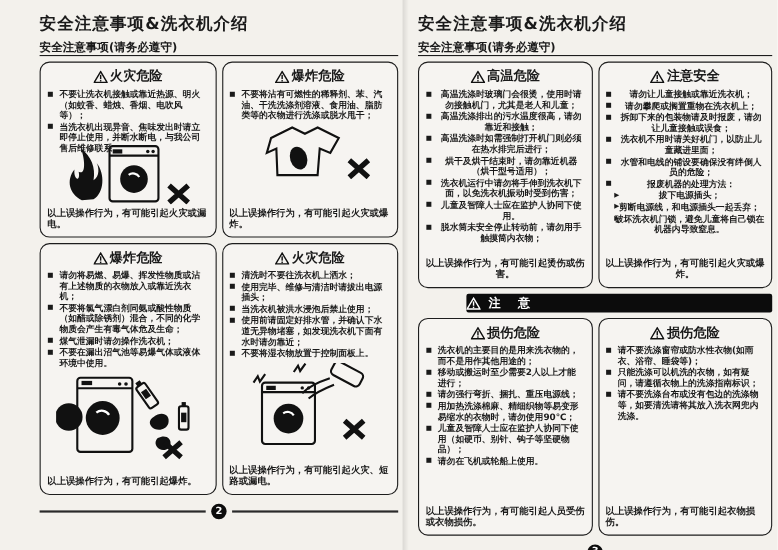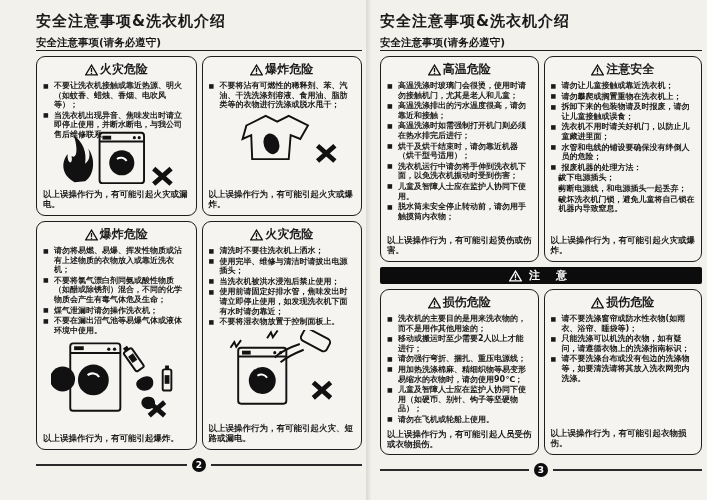--- a/index.html
+++ b/index.html
@@ -9,35 +9,35 @@
          background:linear-gradient(90deg,rgba(0,0,0,0.10),rgba(0,0,0,0) 70%);}
   .page{position:absolute;top:12px;}
   .page-left{left:36px;width:326px;}
   .page-right{left:380px;width:322px;}
   .page-title{font-size:15px;font-weight:bold;letter-spacing:1px;}
   .page-subtitle{font-size:10.5px;font-weight:bold;margin-top:5px;padding-bottom:0;
                  border-bottom:1.6px solid #1d1d1d;}
   .box-row{display:flex;gap:5px;margin-top:5px;}
   .warnbox{flex:1;border:1.6px solid #1d1d1d;border-radius:9px;padding:4px 6px 5px 6px;
            display:flex;flex-direction:column;box-sizing:border-box;overflow:hidden;background:rgba(255,255,255,0.25);}
-  .h160{height:160px;} .h229{height:229px;} .h206{height:206px;} .h166{height:166px;}
+  .h160{height:160px;} .h229{height:229px;} .h206{height:206px;text-align:center;} .h166{height:198px;}
   .box-title{display:flex;align-items:center;justify-content:center;gap:2px;
              font-size:12px;font-weight:bold;margin-bottom:3px;flex-shrink:0;}
   .tri{width:13px;height:12px;flex-shrink:0;}
   .bullets{margin:0;padding:0;list-style:none;font-size:8px;font-weight:bold;line-height:1.2;}
   .bullets li{position:relative;padding-left:11px;margin-bottom:1px;}
   .bullets li::before{content:"■";position:absolute;left:0;top:0.5px;font-size:6px;}
   .subbullets{margin:0;padding:0 0 0 8px;list-style:none;font-size:8px;font-weight:bold;line-height:1.2;}
   .subbullets li{position:relative;margin-bottom:1px;}
   .subbullets li::before{content:"▶";position:absolute;left:0;top:0.5px;font-size:6px;}
   .illo{display:flex;justify-content:center;align-items:flex-end;flex-shrink:1;min-height:0;margin-top:2px;}
   .caption{margin-top:auto;padding-top:3px;font-size:8.5px;font-weight:bold;line-height:1.25;flex-shrink:0;}
   .notice-bar{margin-top:5px;height:17px;background:#0c0c0c;color:#fff;border-radius:2px;
-              display:flex;align-items:center;justify-content:center;gap:7px;
-              font-size:11px;font-weight:bold;letter-spacing:6px;}
+              display:flex;align-items:center;justify-content:flex-start;gap:7px;
+              font-size:11px;font-weight:bold;letter-spacing:6px;margin-left:44px;}
   .notice-bar .tri path{stroke:#fff;} .notice-bar .tri rect{fill:#fff;}
   .pagenum-row{display:flex;align-items:center;margin-top:8px;}
   .rule{flex:1;height:1.6px;background:#2a2a2a;}
   .pagenum{width:14px;height:14px;border-radius:50%;background:#0c0c0c;color:#fff;
            font-size:9px;font-weight:bold;display:flex;align-items:center;justify-content:center;
            margin:0 5px;flex-shrink:0;}
   svg .ln{stroke:#111;stroke-width:2;fill:none;}
   svg .xmark{stroke:#111;stroke-width:5;fill:none;}
 </style>
 </head>
@@ -154,21 +154,21 @@
             <path d="M10 1.5 L19 16.5 H1 Z" fill="none" stroke="#111" stroke-width="2"></path>
             <rect x="9" y="6" width="2" height="6" fill="#111"></rect>
               <rect x="9" y="13.3" width="2" height="2" fill="#111"></rect>
           </svg>
           <span>火灾危险</span>
         </div>
         <ul class="bullets">
           <li>清洗时不要往洗衣机上洒水；</li>
           <li>使用完毕、维修与清洁时请拔出电源插头；</li>
           <li>当洗衣机被洪水浸泡后禁止使用；</li>
-          <li>使用前请固定好排水管，焦味发出时请立即停止使用，如发现洗衣机下面有水时请勿靠近；</li>
+          <li>使用前请固定好排水管，并确认下水道无异物堵塞，如发现洗衣机下面有水时请勿靠近；</li>
           <li>不要将湿衣物放置于控制面板上。</li>
         </ul>
         <div class="illo">
           <svg width="130" height="78" viewBox="0 0 135 80">
             <path class="ln" d="M14,18 l4,-6 l2,5 l5,-7" stroke-width="1.6"></path>
             <path class="ln" d="M52,8 l4,-6 l2,5 l5,-7" stroke-width="1.6"></path>
             <rect class="ln" x="22" y="18" width="50" height="58" rx="3" fill="#fff"></rect>
             <line class="ln" x1="22" y1="27" x2="72" y2="27"></line>
             <rect x="26" y="21" width="9" height="4" fill="#111"></rect>
             <circle cx="60" cy="23" r="1.6" fill="#111"></circle>

